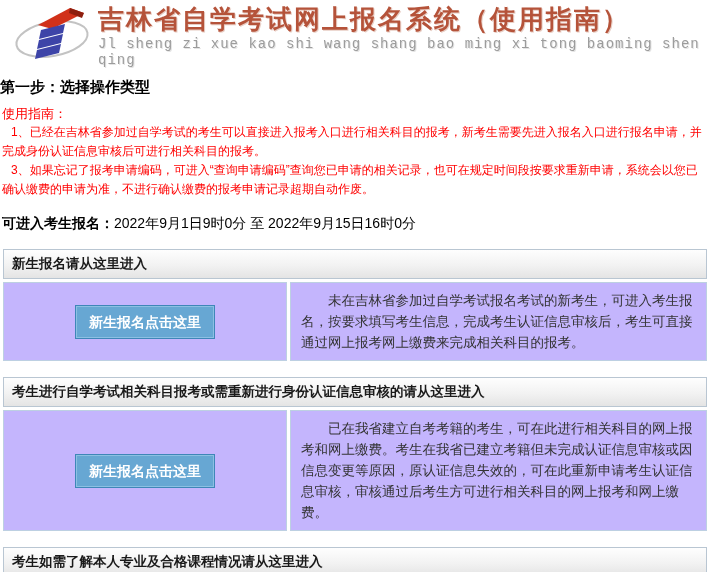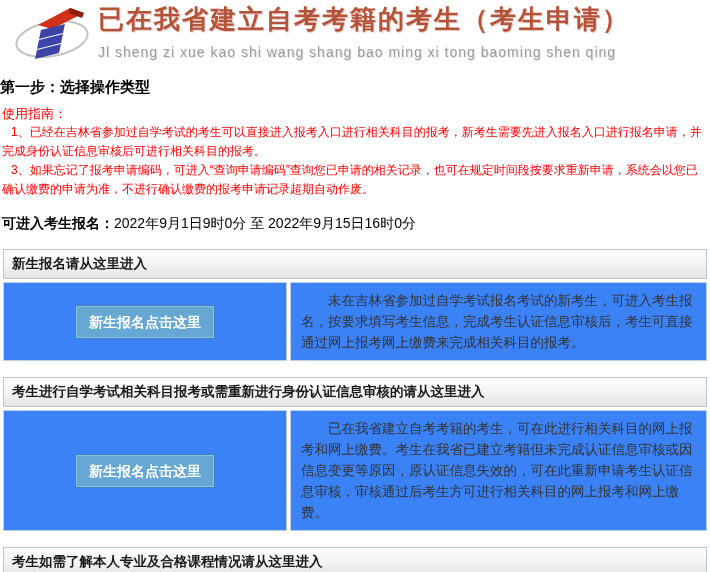--- a/index.html
+++ b/index.html
@@ -13,22 +13,22 @@
   .brand { display:flex; align-items:flex-start; padding:4px 0 0 12px; height:62px; }
   .brand-logo { width:82px; height:58px; flex:0 0 82px; }
   .brand-text { margin-left:4px; }
   .brand-title {
     font-family:"DejaVu Serif","Liberation Serif",serif;
     font-weight:bold; font-size:26px; line-height:30px;
     color:#b5533a; letter-spacing:2px;
     text-shadow:1px 1px 0 #e8cfc6;
   }
   .brand-sub {
-    font-family:Liberation Sans, sans-serif;
-    font-size:14px; color:#9c9c9c; letter-spacing:1px; margin-top:10px;
+    font-family:Liberation Mono, monospace;
+    font-size:14px; color:#9c9c9c; letter-spacing:1px; margin-top:2px;
     text-shadow:1px 1px 0 #e4e4e4;
   }
   
   .step-title { text-align:left; font-size:15px; font-weight:bold; margin-top:16px; color:#000; }
   
   .guide { margin-top:8px; padding:0 2px; }
   .guide-heading { color:#f00; font-size:13px; line-height:18px; }
   .guide-item { color:#f00; font-size:12px; line-height:19px; margin:0; text-indent:9px; }
   
   .schedule { margin:16px 0 0 2px; font-size:14px; }
@@ -36,21 +36,21 @@
   
   .sec { margin:16px 3px 13px 3px; }
   .sec:first-of-type { margin-top:20px; }
   .sec-header {
     border:1px solid #b9c6d2;
     background:linear-gradient(#fefefe,#f2f2f2 55%,#e4e4e4);
     font-size:13.5px; font-weight:bold; color:#1a1a1a;
     padding:5px 8px;
   }
   .sec-row { display:flex; margin-top:3px; }
-  .sec-cell { border:1px solid #bdd0e2; background:#3b82f6; }
+  .sec-cell { border:1px solid #bdd0e2; background:#c4b5fd; }
   .cell-left {
     width:284px; flex:0 0 284px;
     display:flex; align-items:center; justify-content:center;
     font-size:13.5px; color:#333;
   }
   .cell-right { flex:1; margin-left:3px; padding:7px 12px 7px 10px; }
   .desc {
     font-size:13.5px; color:#333; line-height:21px;
     text-indent:2em; margin:0;
   }
@@ -68,21 +68,21 @@
 <div class="brand">
   <svg class="brand-logo" viewBox="0 0 82 58">
     <ellipse cx="40" cy="35" rx="36" ry="17" fill="none" stroke="#c3c3c3" stroke-width="2" transform="rotate(-10 40 35)"></ellipse>
     <polygon points="26,21 58,4 72,9 40,25" fill="#d1311a"></polygon>
     <polygon points="58,4 72,9 70,14 57,9" fill="#8e1f0f"></polygon>
     <polygon points="29,26 53,20 51,29 27,35" fill="#3d44a8"></polygon>
     <polygon points="27,36 51,30 49,39 25,45" fill="#3d44a8"></polygon>
     <polygon points="25,46 49,40 47,49 23,55" fill="#3d44a8"></polygon>
   </svg>
   <div class="brand-text">
-    <div class="brand-title">已在我省建立自考考籍的考生（考生申请）</div>
+    <div class="brand-title">吉林省自学考试网上报名系统（使用指南）</div>
     <div class="brand-sub">Jl sheng zi xue kao shi wang shang bao ming xi tong baoming shen qing</div>
   </div>
 </div>
 
 <div class="step-title">第一步：选择操作类型</div>
 
 <div class="guide">
   <div class="guide-heading">使用指南：</div>
   <p class="guide-item">1、已经在吉林省参加过自学考试的考生可以直接进入报考入口进行相关科目的报考，新考生需要先进入报名入口进行报名申请，并完成身份认证信息审核后可进行相关科目的报考。</p>
   <p class="guide-item">3、如果忘记了报考申请编码，可进入“查询申请编码”查询您已申请的相关记录，也可在规定时间段按要求重新申请，系统会以您已确认缴费的申请为准，不进行确认缴费的报考申请记录超期自动作废。</p>

